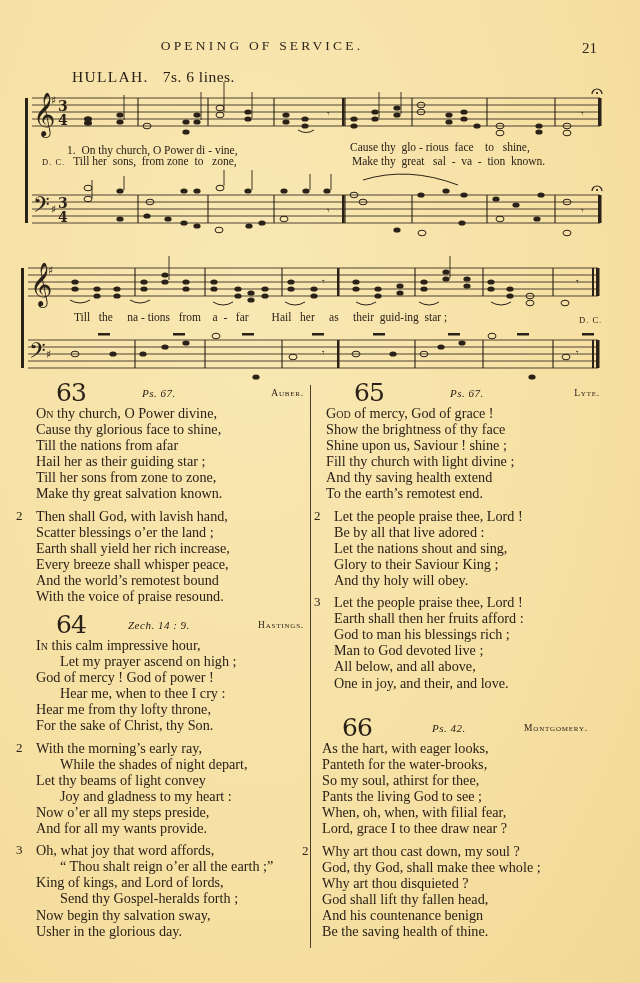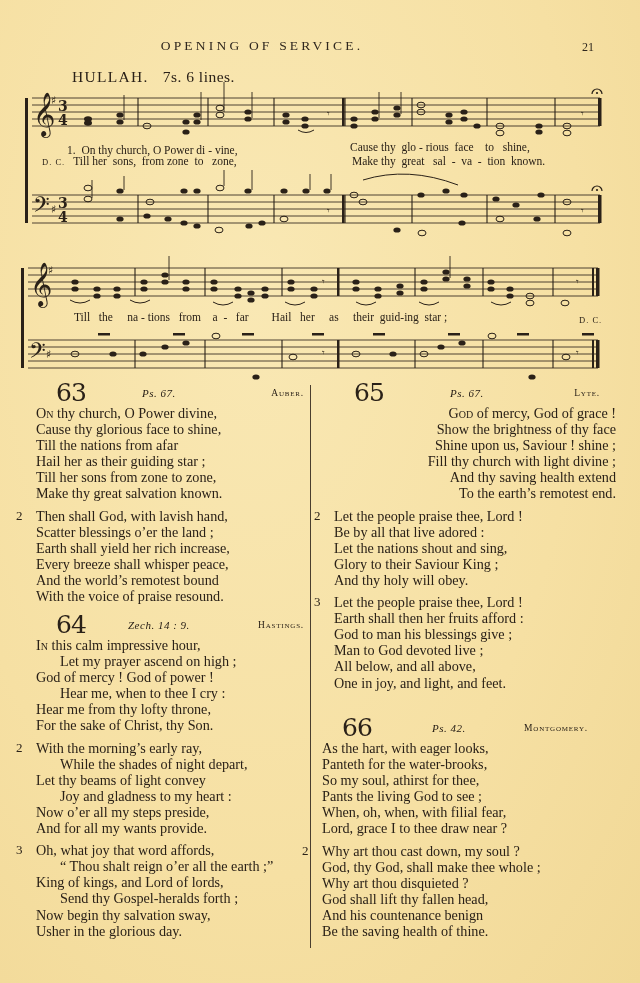--- a/index.html
+++ b/index.html
@@ -8,21 +8,21 @@
     background:#f7e3a8;
     background-image: radial-gradient(ellipse at 40% 30%, #f9e8b4 0%, #f6e0a3 60%, #f1d896 100%);
     font-family:"Liberation Serif","DejaVu Serif",serif;
     color:#2a2118;
   }
   .abs { position:absolute; }
   .running-head {
     left:0; width:524px; top:38px; text-align:center;
     font-size:13.5px; letter-spacing:3.2px; color:#2f271e;
   }
-  .page-num { left:582px; top:40px; font-size:12px; color:#2f271e; }
+  .page-num { left:582px; top:40px; font-size:15px; color:#2f271e; }
   .tune-title { left:72px; top:68px; font-size:15.5px; letter-spacing:1.3px; color:#2a2118; }
   .tune-title .meter { letter-spacing:0.5px; margin-left:14px; }
   .music { left:0; top:0; }
   .lyric-line { font-size:11.5px; color:#2a2118; white-space:pre; }
   .lyric-line .dc { font-size:8.5px; letter-spacing:1px; margin-right:8px; font-variant:small-caps; }
   .dc-mark { font-size:8.5px; letter-spacing:1px; color:#2a2118; }
 
   .hymn { position:absolute; }
   .hymn-head { position:relative; height:20px; }
   .hymn-num { position:absolute; left:0; top:-7px; font-size:25px; font-family:"DejaVu Serif","Liberation Serif",serif; font-weight:normal; letter-spacing:-1px; color:#2a2118;margin-left:36px;}
@@ -403,44 +403,44 @@
     <div class="line">Usher in the glorious day.</div>
   </div>
 </div>
 
 <div class="hymn" style="left:318px; top:385px; width:282px;">
   <div class="hymn-head">
     <span class="hymn-num">65</span>
     <span class="hymn-ref" style="left:132px;">Ps. 67.</span>
     <span class="hymn-author">Lyte.</span>
   </div>
-  <div class="stanza" style="left:16px;text-align:right;">
+  <div class="stanza" style="left:8px;">
     <div class="line"><span class="sc">God</span><span> of mercy, God of grace !</span></div>
     <div class="line">Show the brightness of thy face</div>
     <div class="line">Shine upon us, Saviour ! shine ;</div>
     <div class="line">Fill thy church with light divine ;</div>
     <div class="line">And thy saving health extend</div>
     <div class="line">To the earth’s remotest end.</div>
   </div>
   <div class="gap"></div>
   <div class="stanza" style="left:16px;">
     <div class="line"><span class="snum">2</span><span>Let the people praise thee, Lord !</span></div>
     <div class="line">Be by all that live adored :</div>
     <div class="line">Let the nations shout and sing,</div>
     <div class="line">Glory to their Saviour King ;</div>
     <div class="line">And thy holy will obey.</div>
   </div>
   <div class="gap"></div>
   <div class="stanza" style="left:16px;">
     <div class="line"><span class="snum">3</span><span>Let the people praise thee, Lord !</span></div>
     <div class="line">Earth shall then her fruits afford :</div>
-    <div class="line">God to man his blessings give ;</div>
+    <div class="line">God to man his blessings rich ;</div>
     <div class="line">Man to God devoted live ;</div>
     <div class="line">All below, and all above,</div>
-    <div class="line">One in joy, and light, and feet.</div>
+    <div class="line">One in joy, and their, and love.</div>
   </div>
 </div>
 
 <div class="hymn" style="left:306px; top:720px; width:282px;">
   <div class="hymn-head">
     <span class="hymn-num">66</span>
     <span class="hymn-ref" style="left:126px;">Ps. 42.</span>
     <span class="hymn-author">Montgomery.</span>
   </div>
   <div class="stanza" style="left:16px;">

